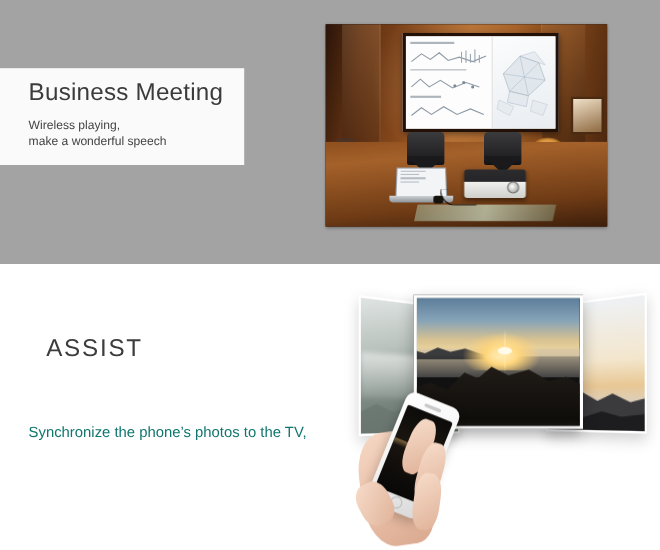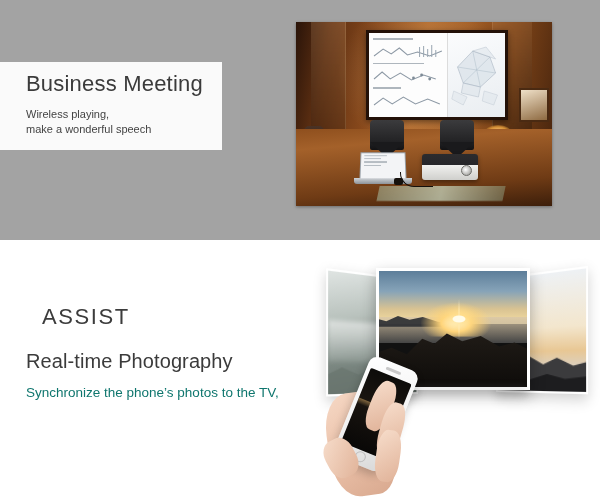--- a/index.html
+++ b/index.html
@@ -498,21 +498,20 @@
       <div class="projector">
         <div class="projector-lens"></div>
       </div>
     </div>
   </div>
 
   <div class="section-assist">
 
     <h1 class="assist-heading">ASSIST</h1>
 
-    <h2 class="assist-sub-title">Real-time Photography</h2>
 
     <p class="assist-body">
       <span>Synchronize the phone’s photos to the TV,</span><br>
     </p>
 
     <div class="gallery">
 
       <div class="photo-side left">
         <div class="ls-cloud"></div>
         <div class="ls-ridge"></div>

